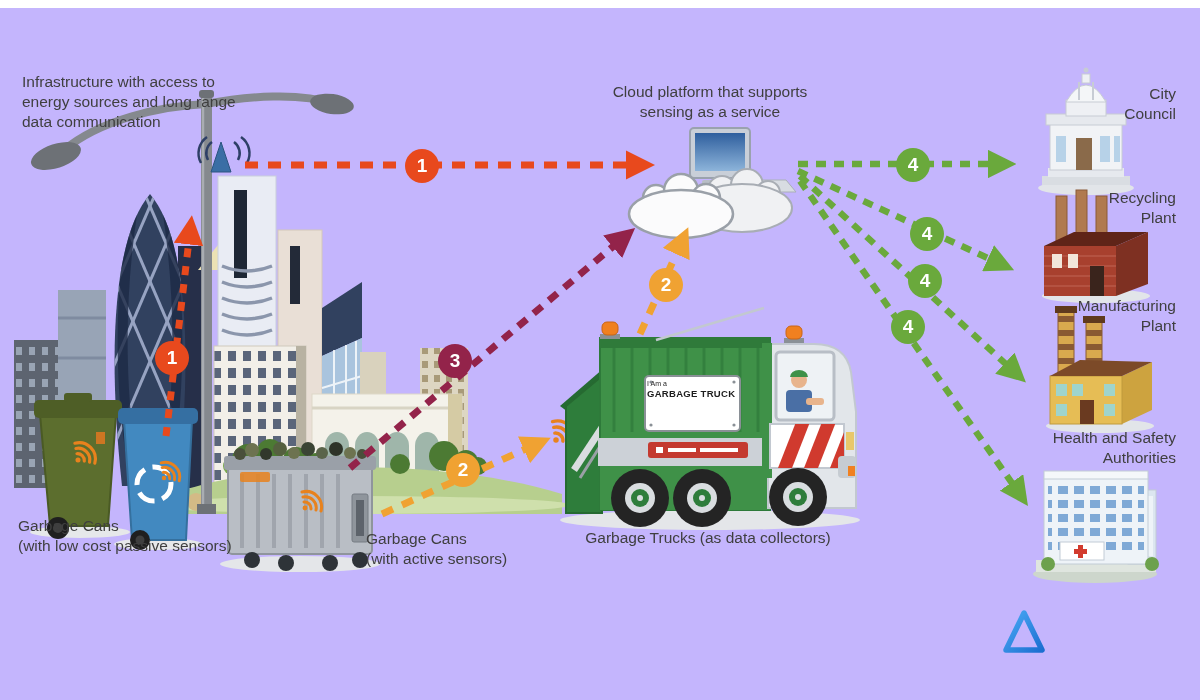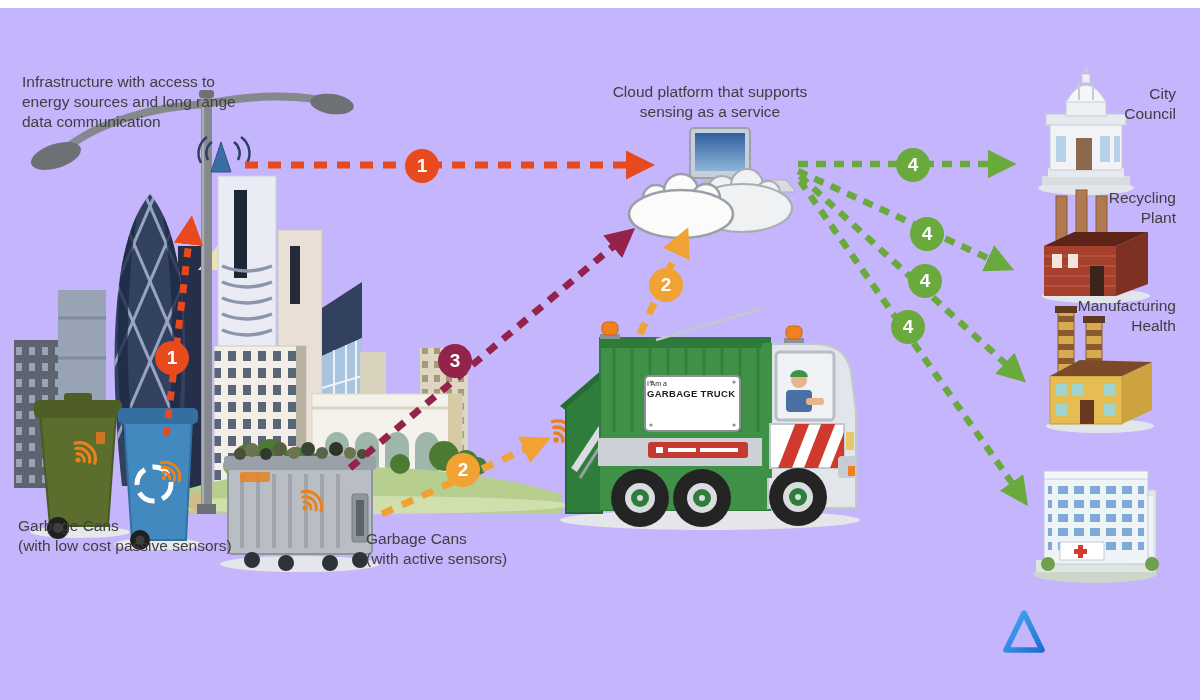--- a/index.html
+++ b/index.html
@@ -444,26 +444,29 @@
 
 <div class="lbl" style="left:22px;top:64px;width:272px">Infrastructure with access to
 energy sources and long range
 data communication</div>
 <div class="lbl ctr" style="left:575px;top:74px;width:270px">Cloud platform that supports
 sensing as a service</div>
 <div class="lbl" style="left:18px;top:508px;width:310px">Garbage Cans
 (with low cost passive sensors)</div>
 <div class="lbl" style="left:366px;top:521px;width:250px">Garbage Cans
 (with active sensors)</div>
+<div class="lbl ctr" style="left:558px;top:520px;width:300px">Garbage Trucks (as data collectors)</div>
 <div class="lbl rgt" style="left:1058px;top:76px;width:118px">City
 Council</div>
 <div class="lbl rgt" style="left:1058px;top:180px;width:118px">Recycling
 Plant</div>
 <div class="lbl rgt" style="left:1035px;top:288px;width:141px">Manufacturing
-Health</div>
+Plant</div>
+<div class="lbl rgt" style="left:1018px;top:420px;width:158px">Health and Safety
+Authorities</div>
 
 <div class="trucksign">
   <span class="t1">I Am a</span>
   <span class="t2">GARBAGE TRUCK</span>
 </div>
 
 <div class="badge badge1" style="left:422px;top:158px">1</div>
 <div class="badge badge1" style="left:172px;top:350px">1</div>
 <div class="badge badge2" style="left:463px;top:462px">2</div>
 <div class="badge badge2" style="left:666px;top:277px">2</div>

